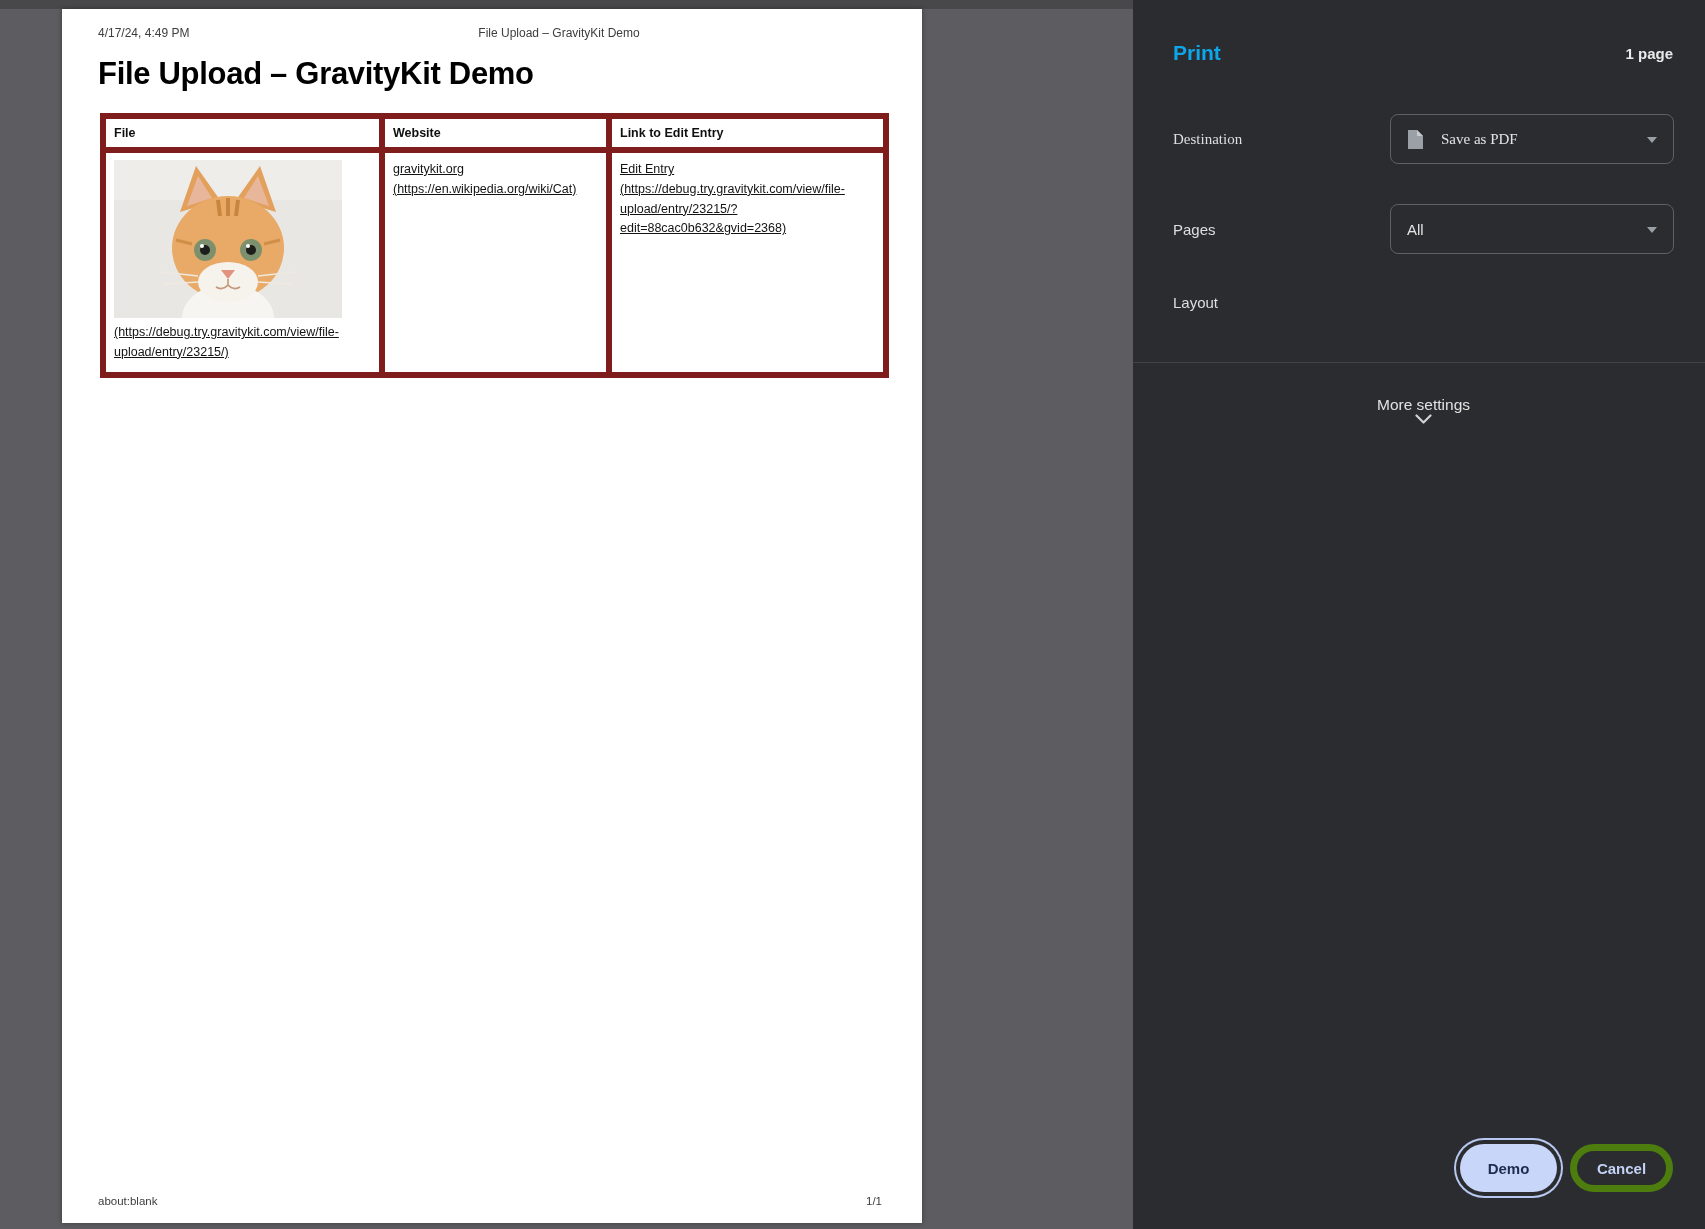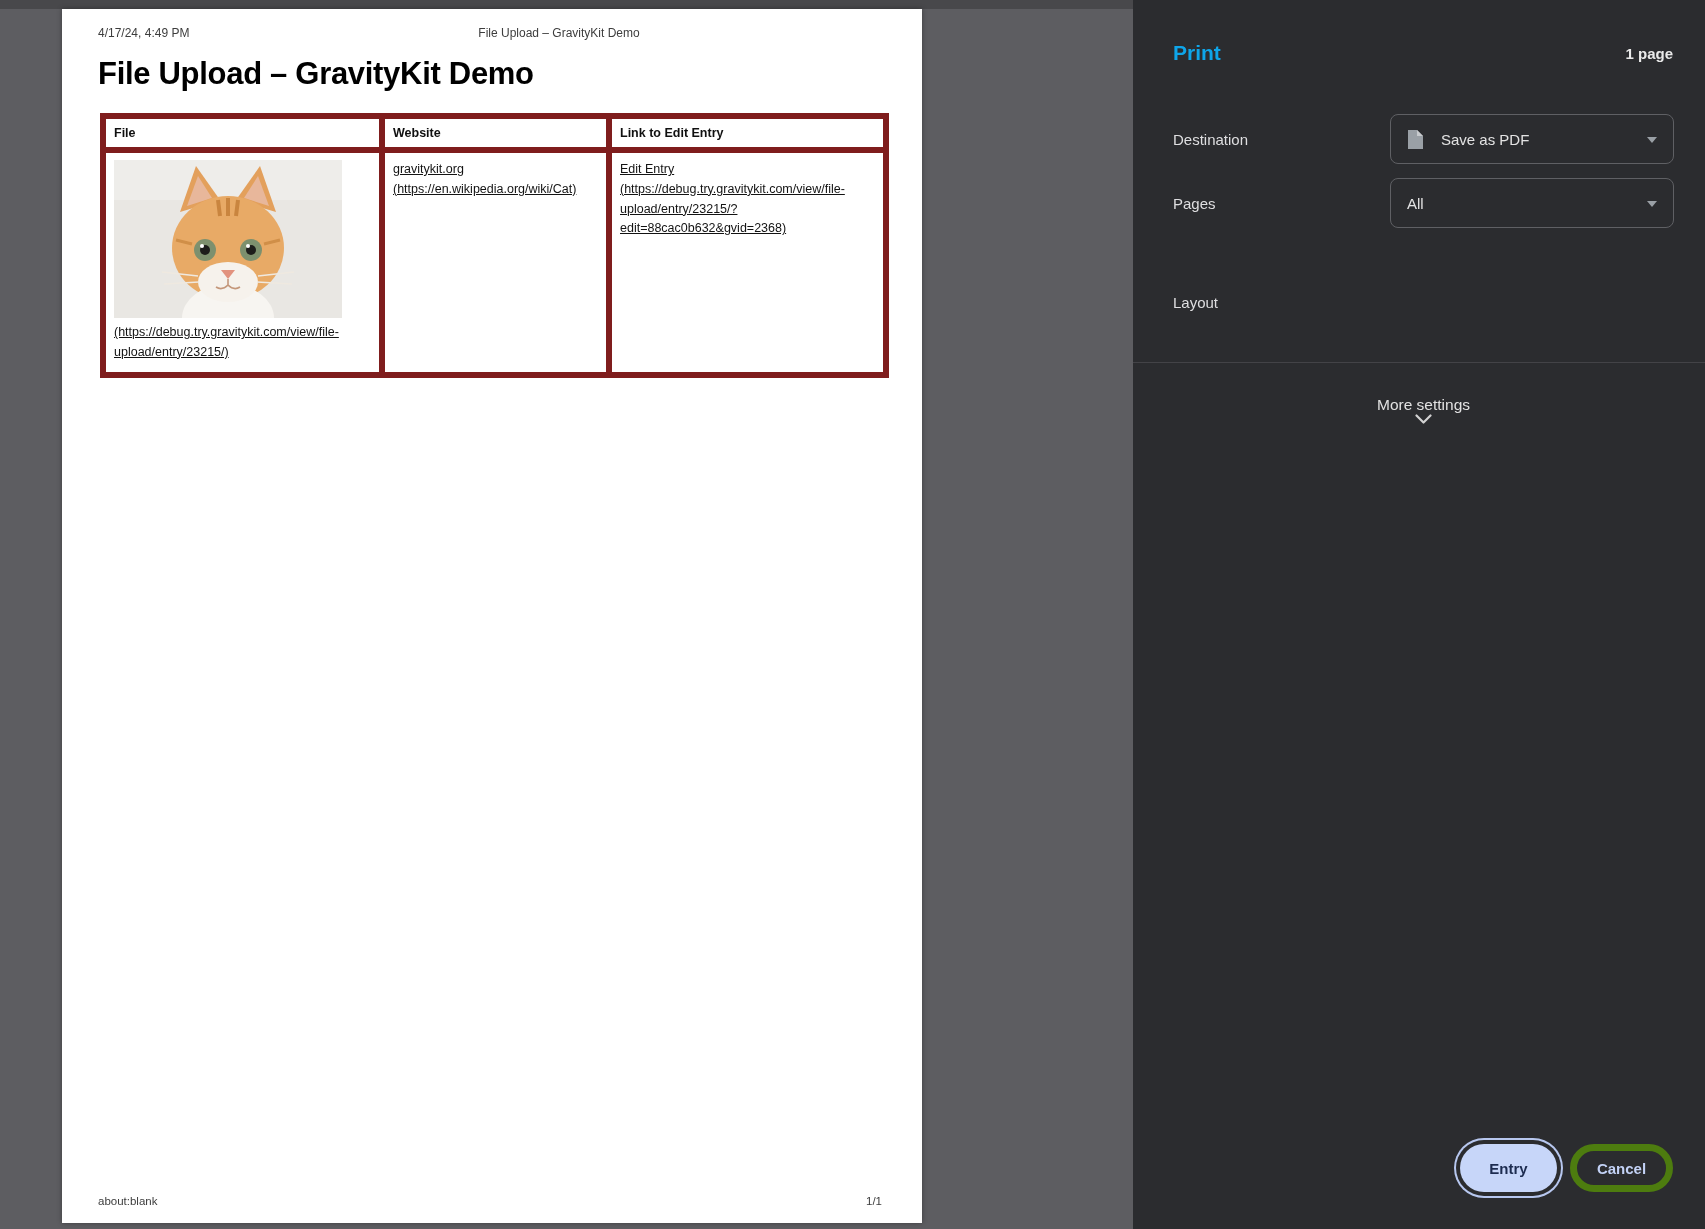--- a/index.html
+++ b/index.html
@@ -53,22 +53,22 @@
     position:absolute; left:1133px; top:0; width:572px; height:1229px;
     background:#2b2c2f; color:#e3e3e3;
   }
   .panel-title { position:absolute; left:40px; top:41px; font-size:21px; font-weight:700; color:#0ea5e9; }
   .page-count  { position:absolute; right:32px; top:45px; font-size:15px; font-weight:700; color:#eaeaea; }
 
   .field-row {
     position:absolute; left:40px; right:31px; height:50px;
     display:flex; align-items:center; justify-content:space-between;
   }
-  .f-dest   { top:114px; }
-  .f-pages  { top:178px;gap:8px; }
+  .f-dest   { top:114px;font-family:Liberation Serif, serif; }
+  .f-pages  { top:204px;gap:8px; }
   .f-layout { top:277px; }
   .field-label { font-size:15px; color:#dfdfe1; }
   .dropdown {
     width:284px; height:50px; border:1px solid #5f6064; border-radius:8px;
     display:flex; align-items:center; padding:8px 16px; position:relative;
     cursor:pointer; background:transparent;
   }
   .dd-value { font-size:15px; color:#e3e3e3; }
   .dd-caret {
     position:absolute; right:16px; top:22px;
@@ -205,15 +205,15 @@
 
   <div class="divider"></div>
 
   <div class="more-row">
     <span class="more-label">More settings</span>
     <svg width="17" height="11" viewBox="0 0 17 11">
       <polyline points="1.5,1.5 8.5,8.5 15.5,1.5" fill="none" stroke="#d2d2d2" stroke-width="2.2" stroke-linecap="round" stroke-linejoin="round"></polyline>
     </svg>
   </div>
 
-  <button class="btn-save">Entry</button>
+  <button class="btn-save">Demo</button>
   <button class="btn-cancel">Cancel</button>
 </div>
 
 </body></html>

